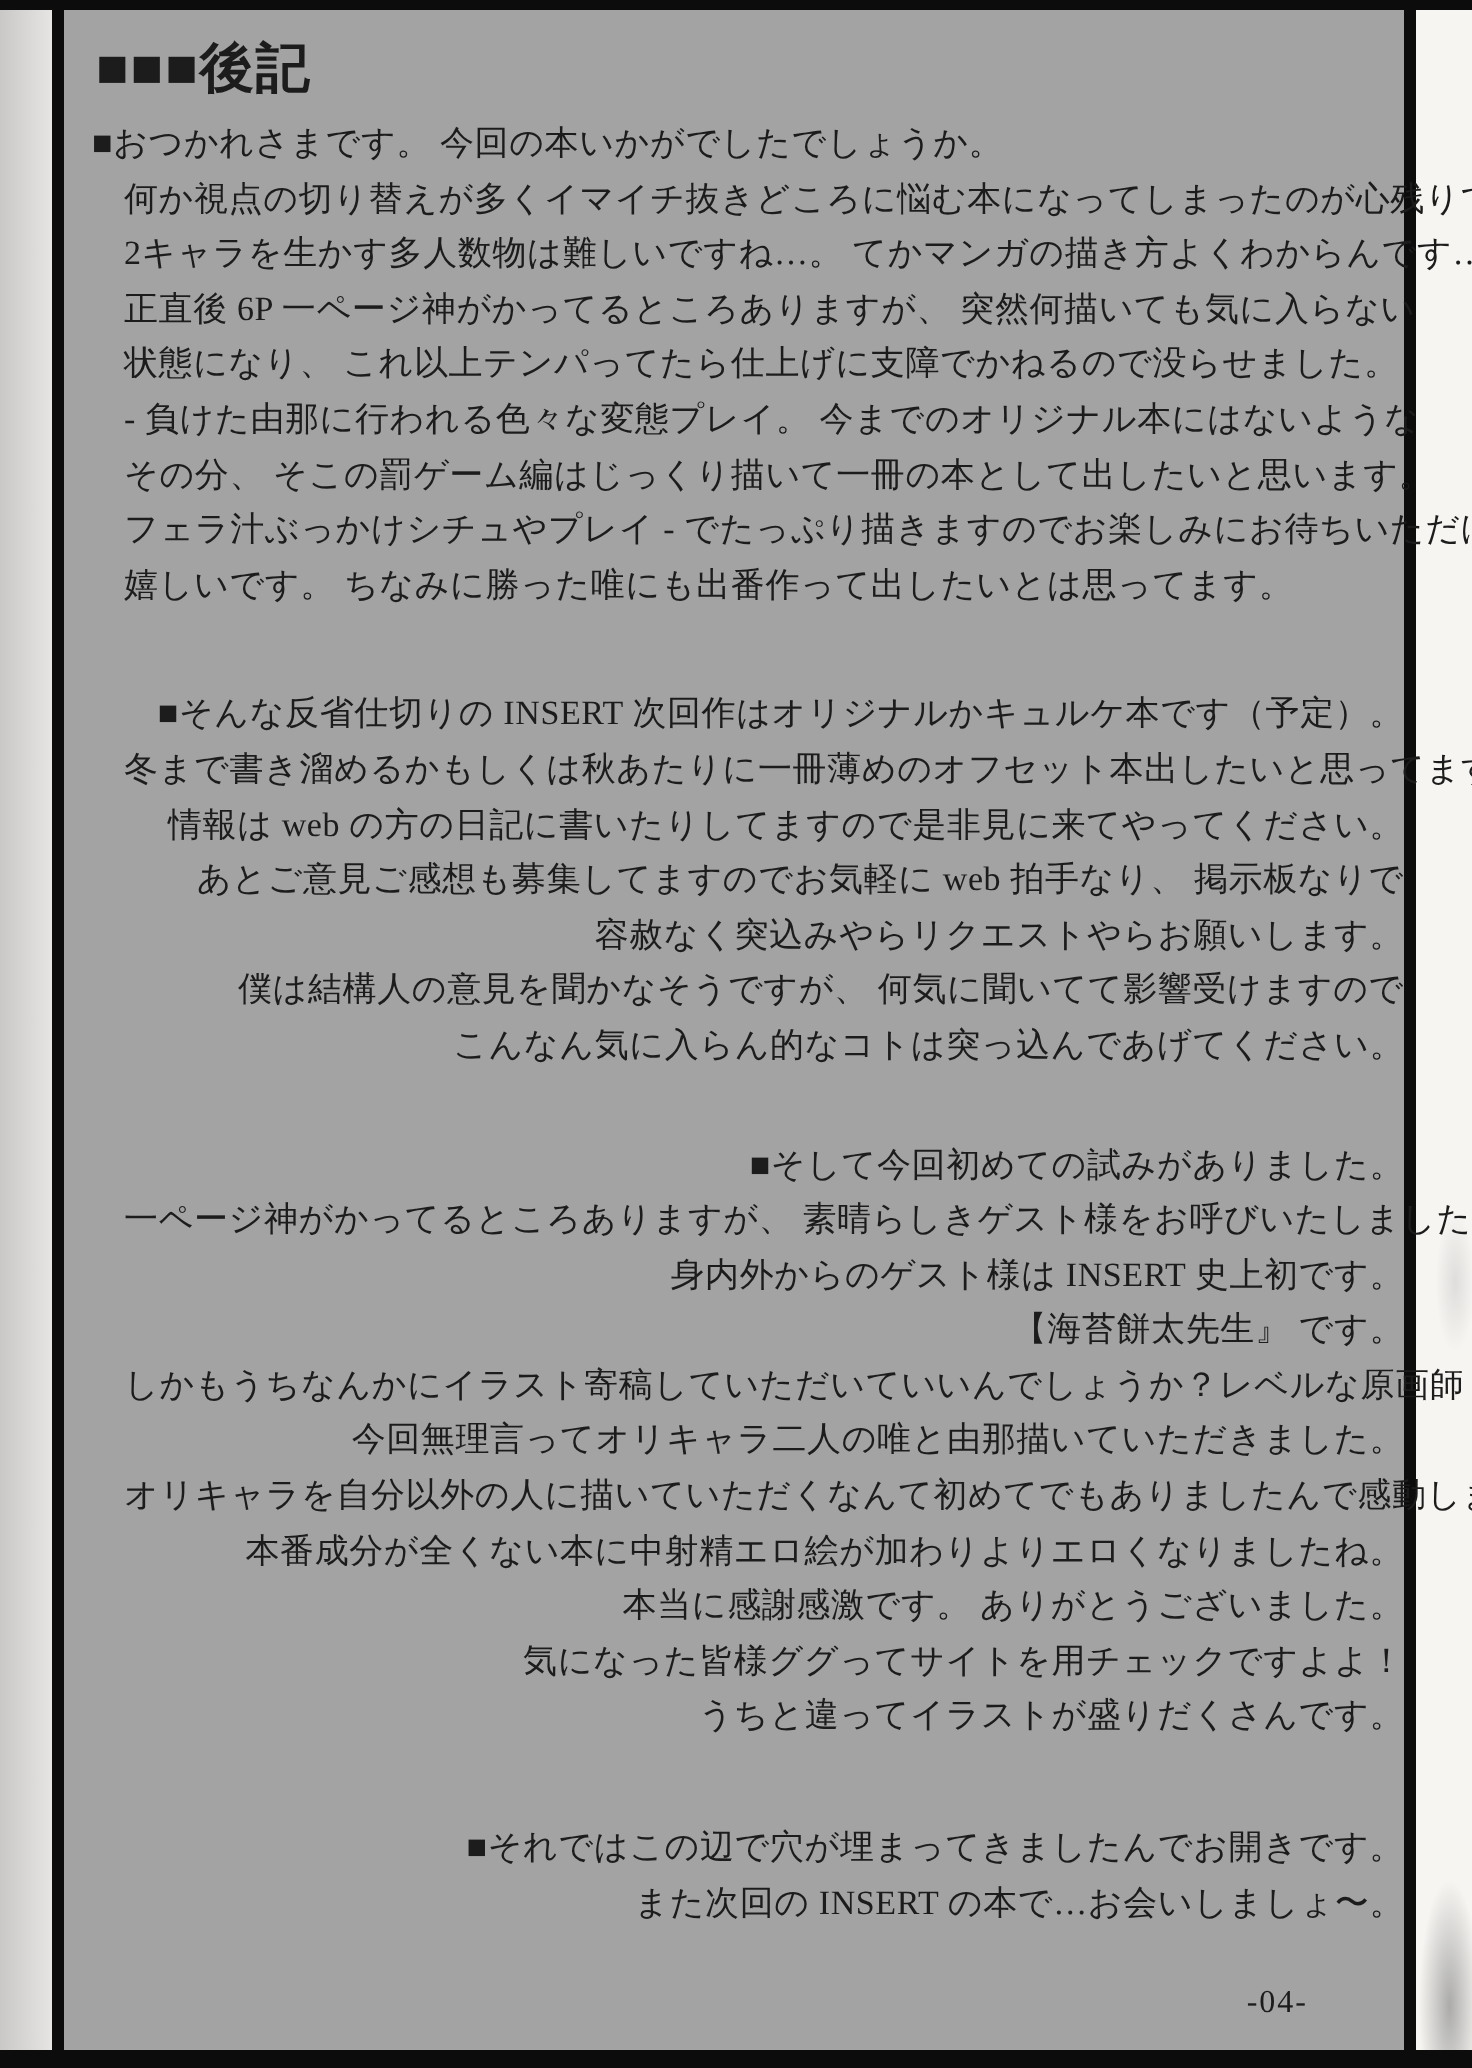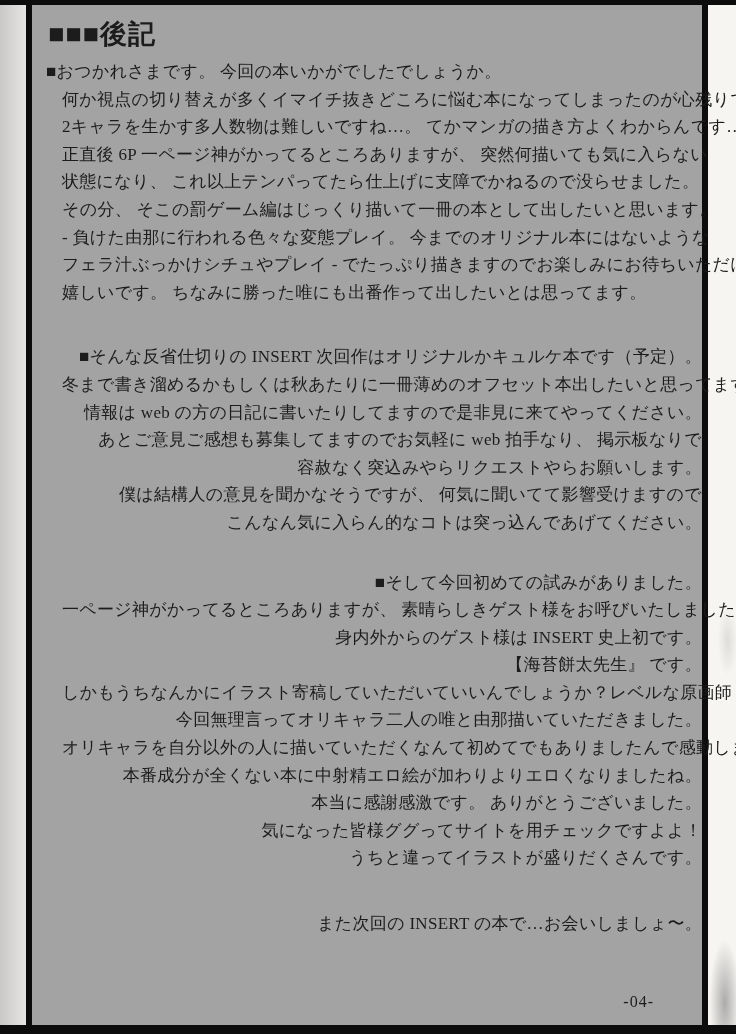--- a/index.html
+++ b/index.html
@@ -73,22 +73,22 @@
 
   <div class="content">
     <div class="title">■■■後記</div>
     <div class="body-text">
       <div class="para">
           <div class="line">■おつかれさまです。 今回の本いかがでしたでしょうか。</div>
           <div class="line cont">何か視点の切り替えが多くイマイチ抜きどころに悩む本になってしまったのが心残りです…。</div>
           <div class="line cont">2キャラを生かす多人数物は難しいですね…。 てかマンガの描き方よくわからんです…。</div>
           <div class="line cont">正直後 6P 一ページ神がかってるところありますが、 突然何描いても気に入らない</div>
           <div class="line cont">状態になり、 これ以上テンパってたら仕上げに支障でかねるので没らせました。</div>
+          <div class="line cont">- 負けた由那に行われる色々な変態プレイ。 今までのオリジナル本にはないような</div>
           <div class="line cont">その分、 そこの罰ゲーム編はじっくり描いて一冊の本として出したいと思います。</div>
-          <div class="line cont">- 負けた由那に行われる色々な変態プレイ。 今までのオリジナル本にはないような</div>
           <div class="line cont">フェラ汁ぶっかけシチュやプレイ - でたっぷり描きますのでお楽しみにお待ちいただけると</div>
           <div class="line cont">嬉しいです。 ちなみに勝った唯にも出番作って出したいとは思ってます。</div>
         </div>
       <div class="para">
           <div class="line">■そんな反省仕切りの INSERT 次回作はオリジナルかキュルケ本です（予定）。</div>
           <div class="line cont">冬まで書き溜めるかもしくは秋あたりに一冊薄めのオフセット本出したいと思ってます。</div>
           <div class="line cont">情報は web の方の日記に書いたりしてますので是非見に来てやってください。</div>
           <div class="line cont">あとご意見ご感想も募集してますのでお気軽に web 拍手なり、 掲示板なりで</div>
           <div class="line cont">容赦なく突込みやらリクエストやらお願いします。</div>
           <div class="line cont">僕は結構人の意見を聞かなそうですが、 何気に聞いてて影響受けますので</div>
@@ -101,18 +101,19 @@
           <div class="line cont">【海苔餅太先生』 です。</div>
           <div class="line cont">しかもうちなんかにイラスト寄稿していただいていいんでしょうか？レベルな原画師</div>
           <div class="line cont">今回無理言ってオリキャラ二人の唯と由那描いていただきました。</div>
           <div class="line cont">オリキャラを自分以外の人に描いていただくなんて初めてでもありましたんで感動しました。</div>
           <div class="line cont">本番成分が全くない本に中射精エロ絵が加わりよりエロくなりましたね。</div>
           <div class="line cont">本当に感謝感激です。 ありがとうございました。</div>
           <div class="line cont">気になった皆様ググってサイトを用チェックですよよ！</div>
           <div class="line cont">うちと違ってイラストが盛りだくさんです。</div>
         </div>
       <div class="para">
+          <div class="line">■それではこの辺で穴が埋まってきましたんでお開きです。</div>
           <div class="line cont">また次回の INSERT の本で…お会いしましょ〜。</div>
         </div>
     </div>
     <div class="page-number">-04-</div>
   </div>
 </div>
 
 </body></html>

